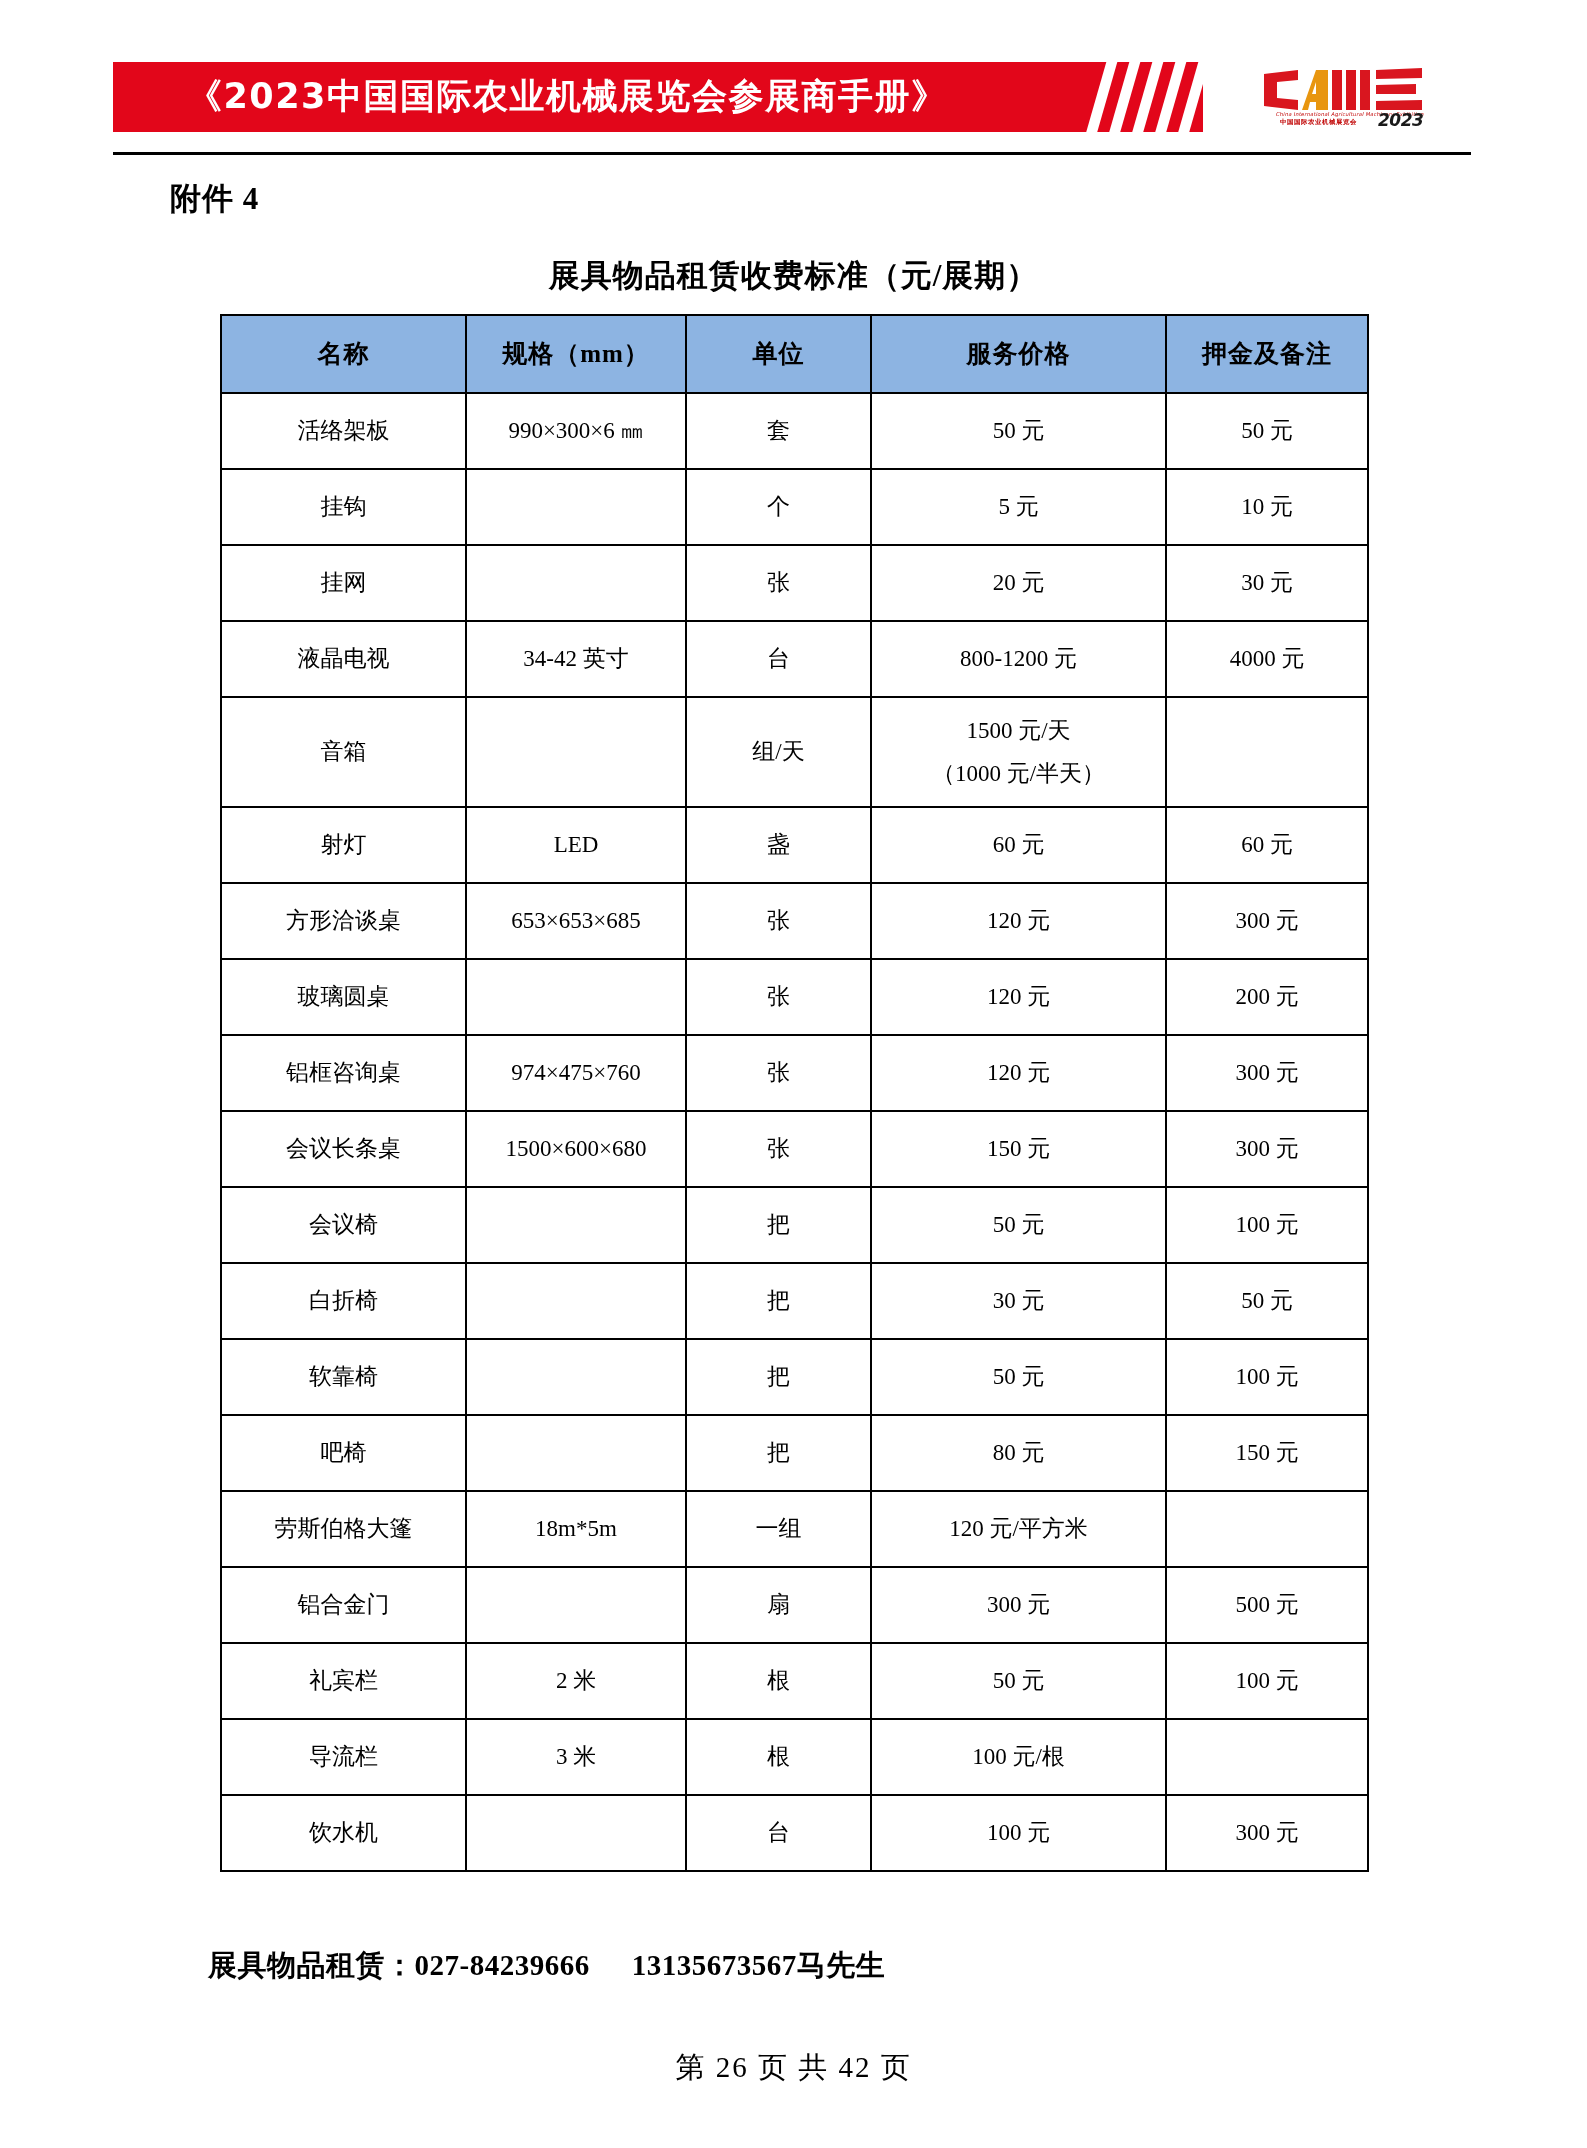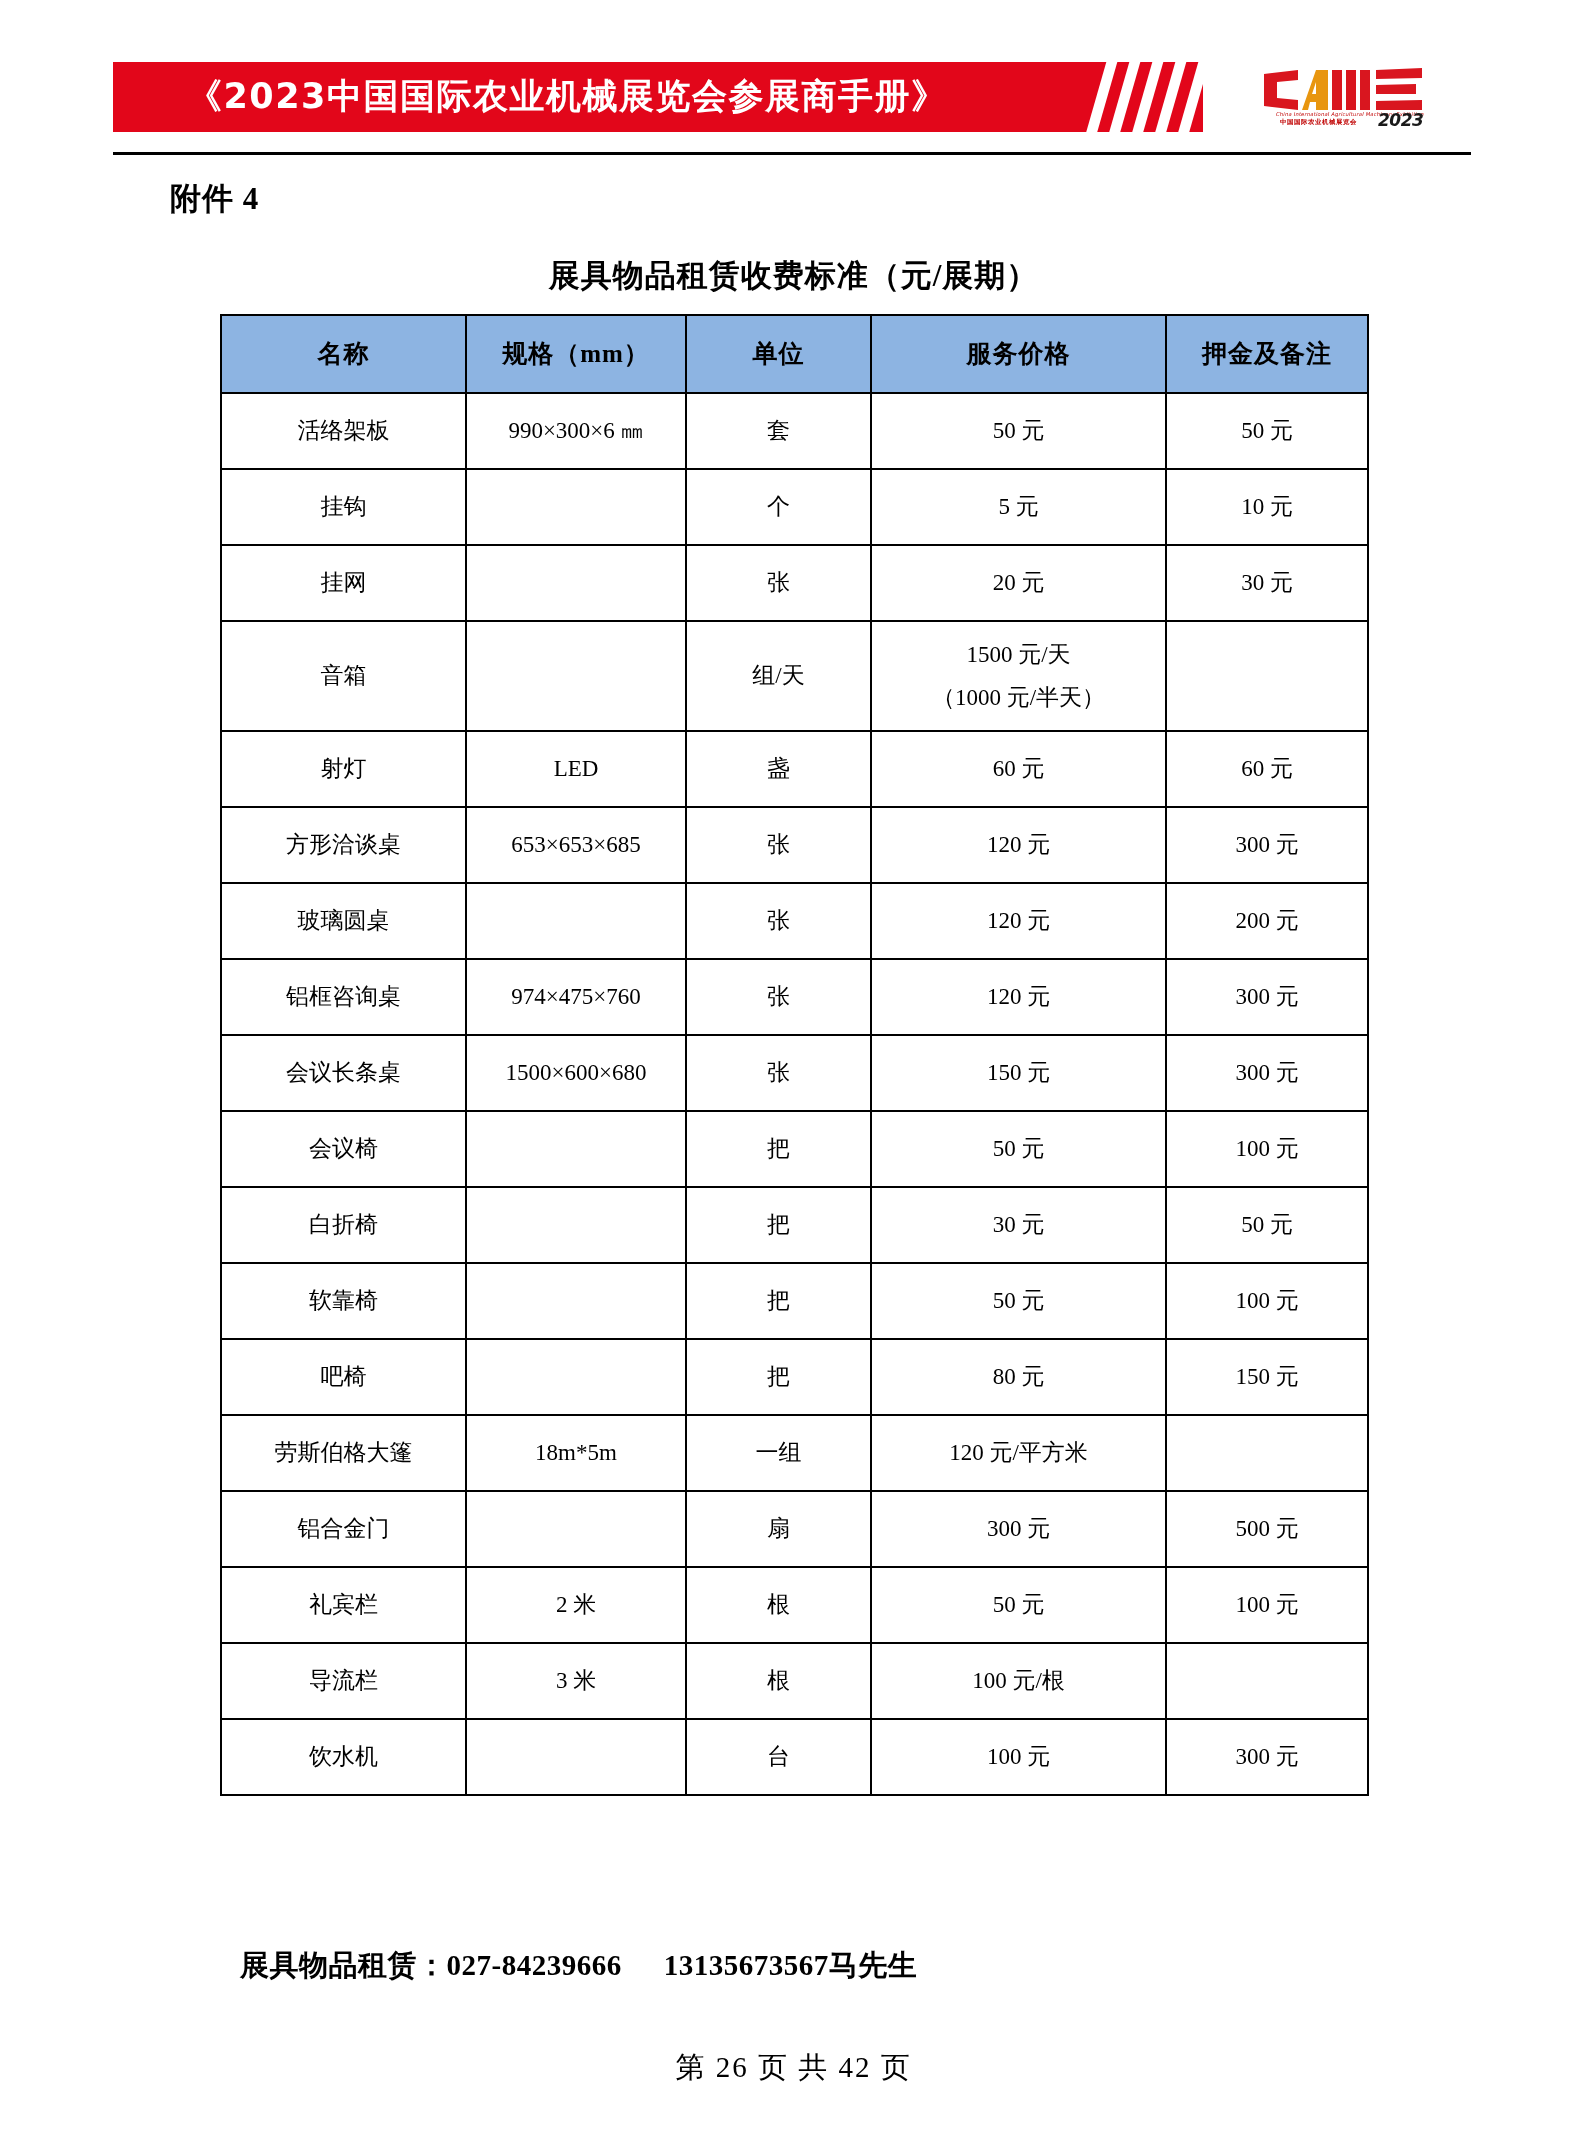--- a/index.html
+++ b/index.html
@@ -171,21 +171,21 @@
   .col-spec   { width: 220px; }
   .col-unit   { width: 185px; }
   .col-price  { width: 295px; }
   .col-depo   { width: 202px; }
   .cell-multiline span { display: block; }
   .cell-multiline span + span { margin-top: 12px; }
 
   
   .contact-line {
     position: absolute;
-    left: 240px;
+    left: 208px;
     top: 1946px;
     font-size: 29px;
     font-weight: 700;
     letter-spacing: 0.5px;
     white-space: nowrap;
     text-align: right;
   }
   .contact-line .gap { display: inline-block; width: 42px; }
   .page-number {
     position: absolute;
@@ -271,20 +271,27 @@
         <td>5 元</td>
         <td>10 元</td>
       </tr>
       <tr>
         <td>挂网</td>
         <td></td>
         <td>张</td>
         <td>20 元</td>
         <td>30 元</td>
       </tr>
+      <tr>
+        <td>液晶电视</td>
+        <td>34-42 英寸</td>
+        <td>台</td>
+        <td>800-1200 元</td>
+        <td>4000 元</td>
+      </tr>
       <tr class="tall">
         <td>音箱</td>
         <td></td>
         <td>组/天</td>
         <td class="cell-multiline">
           <span>1500 元/天</span>
           <span>（1000 元/半天）</span>
         </td>
         <td></td>
       </tr>

